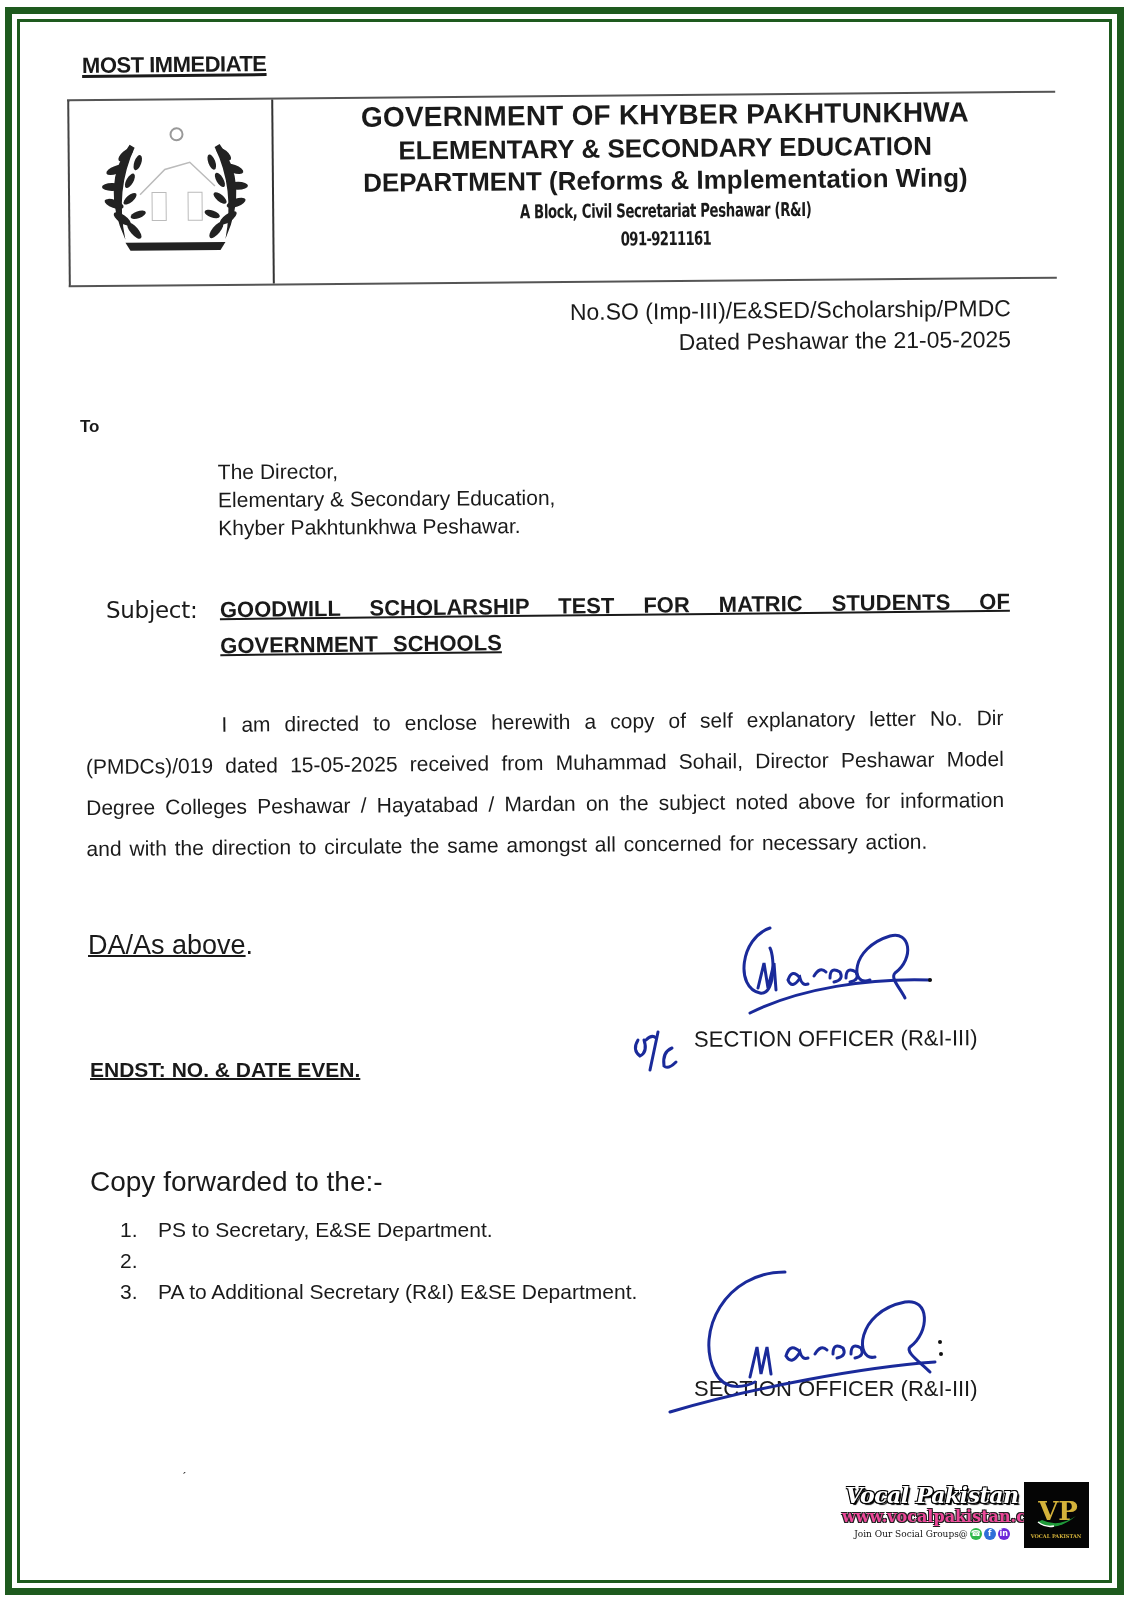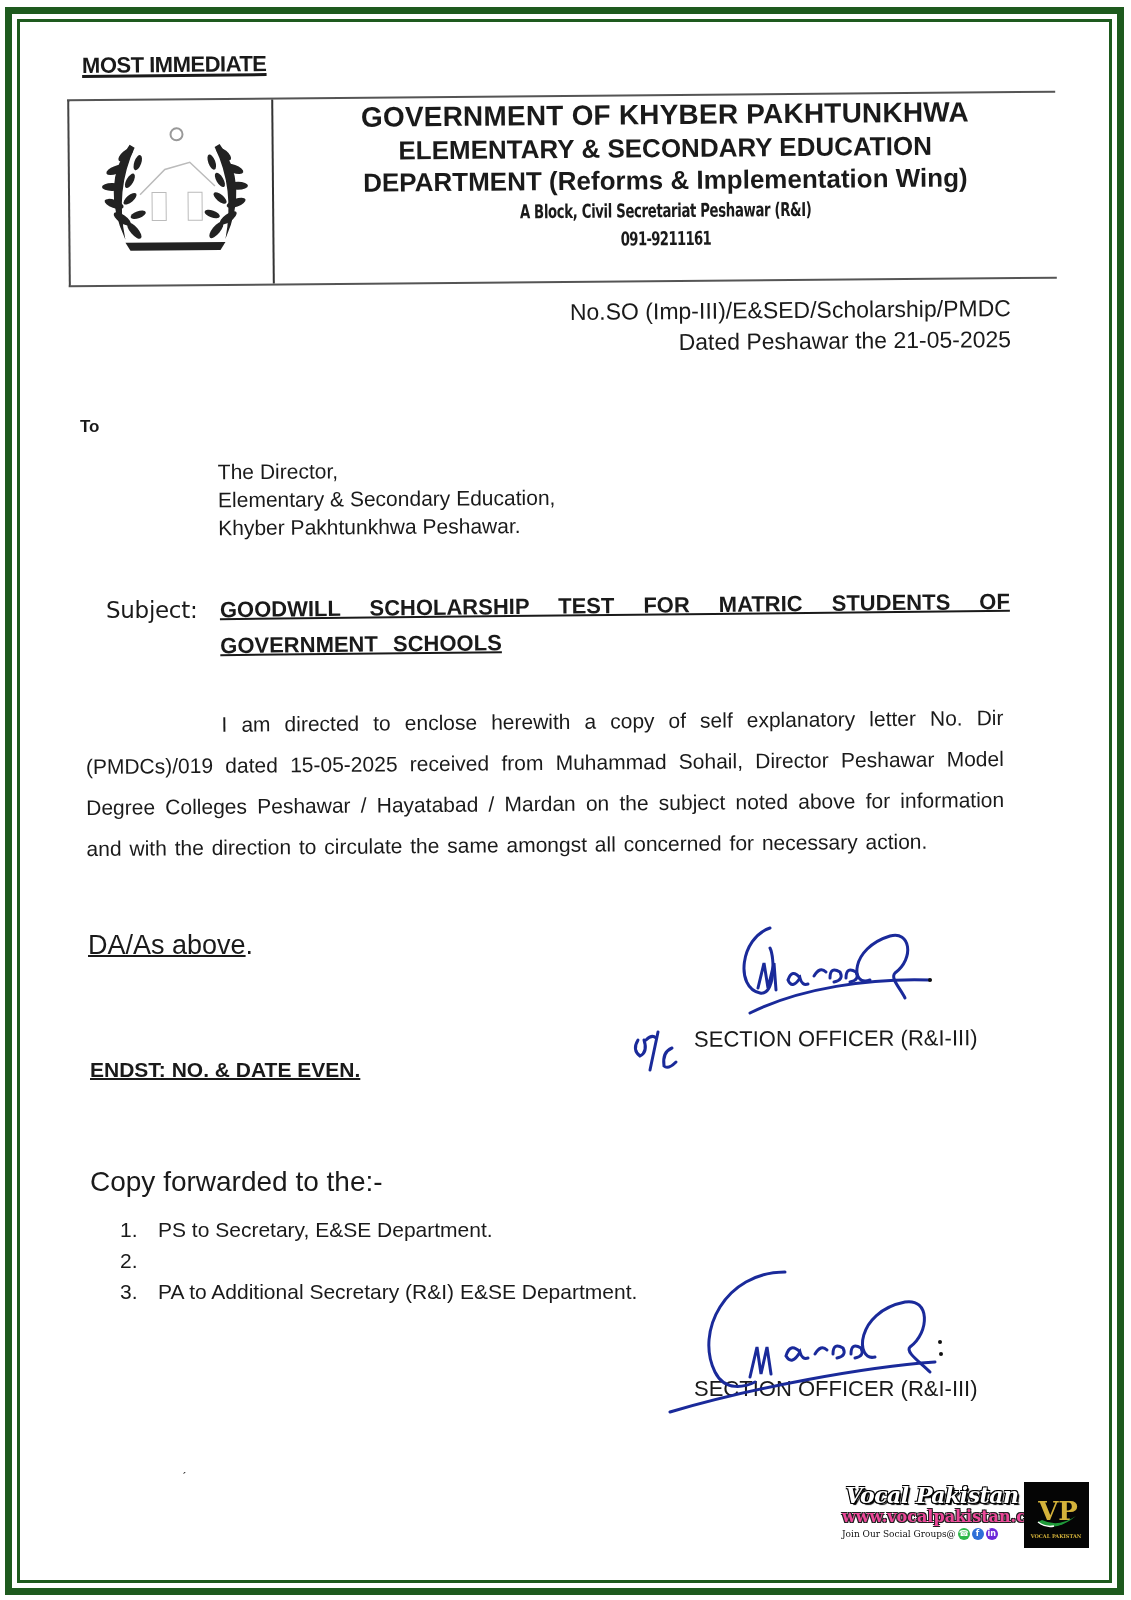--- a/index.html
+++ b/index.html
@@ -84,21 +84,21 @@
       font-family: "DejaVu Serif", serif; font-style: italic; font-weight: bold;
       font-size: 22px; color: #ffffff;
       text-shadow: -1px -1px 0 #000, 1px -1px 0 #000, -1px 1px 0 #000, 1px 1px 0 #000, 2px 2px 1px #000;
       letter-spacing: -0.5px;
     }
     .wm-url {
       font-family: "DejaVu Serif", serif; font-weight: bold; font-size: 16px; color: #ec4899;
       text-shadow: -1px -1px 0 #222, 1px -1px 0 #222, -1px 1px 0 #222, 1px 1px 0 #222;
       margin-top: -1px;
     }
-    .wm-social { font-family: "DejaVu Serif", serif; font-size: 9px; color: #111; margin-top: 2px; display: flex; align-items: center; gap: 2px; }
+    .wm-social { font-family: "DejaVu Serif", serif; font-size: 9px; color: #111; margin-top: 2px; display: flex; align-items: center; justify-content: center; gap: 2px; }
     .soc-icon { display: inline-block; width: 12px; height: 12px; border-radius: 50%; color: #fff; font-size: 8px; line-height: 12px; text-align: center; font-family: "DejaVu Sans", sans-serif; font-weight: bold; }
     .soc-wa { background: #2fb84a; }
     .soc-fb { background: #2f6fd8; }
     .soc-in { background: #6d28d9; }
     .vp-logo {
       left: 1024px; top: 1482px; width: 65px; height: 66px; background: #050505;
     }
   </style>
 </head>
 <body>

